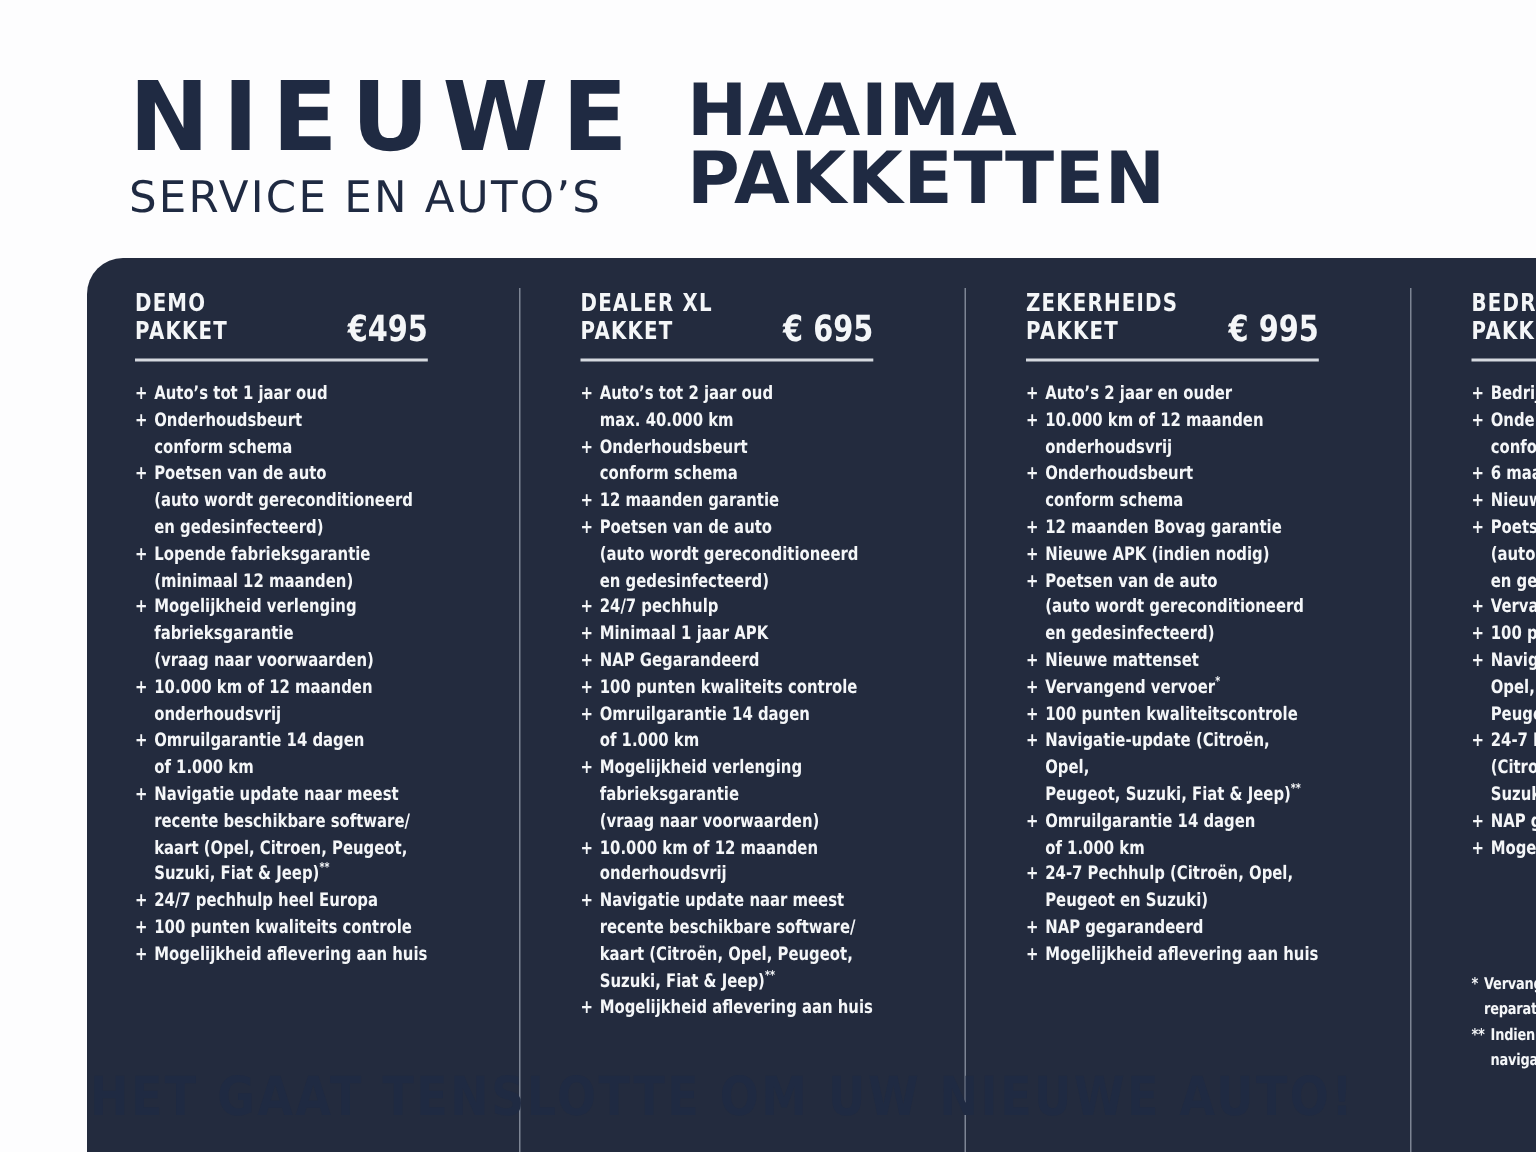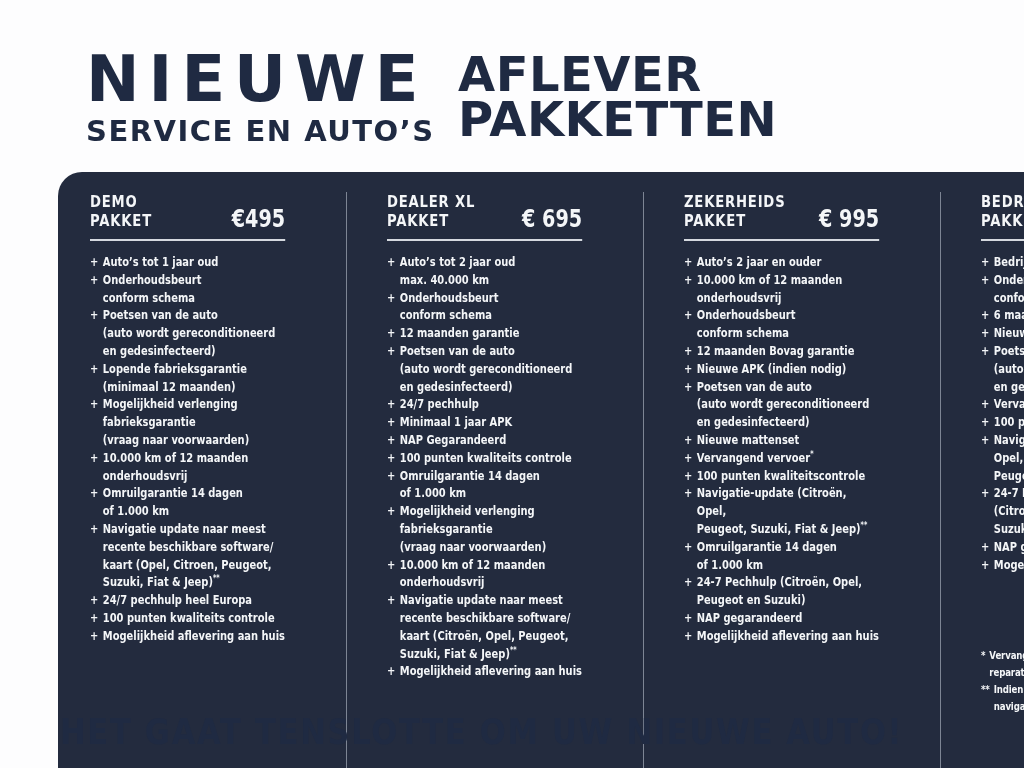--- a/index.html
+++ b/index.html
@@ -18,21 +18,21 @@
     position:relative;
     color:var(--navy);
   }
   
   .brand{position:absolute;left:86px;top:50px;}
   .brand-name{
     font-size:64px;font-weight:bold;line-height:58px;
     letter-spacing:9px;color:var(--navy);white-space:nowrap;
   }
   .brand-tagline{
-    font-size:29px;font-weight:bold;letter-spacing:1.5px;
+    font-size:29px;font-weight:normal;letter-spacing:1.5px;
     color:var(--navy);margin-top:6px;white-space:nowrap;
   }
   .page-title{
     position:absolute;left:458px;top:52px;
     font-size:48px;font-weight:bold;line-height:45px;
     letter-spacing:0.5px;color:var(--navy);
   }
   
   .panel{
     position:absolute;left:58px;top:172px;
@@ -92,21 +92,21 @@
 </head>
 <body>
 
 <div class="page">
 
   <header>
     <div class="brand">
       <div class="brand-name">NIEUWE</div>
       <div class="brand-tagline">SERVICE EN AUTO’S</div>
     </div>
-    <h1 class="page-title"><span>AFLEVER</span><br><span>PAKKETTEN</span></h1>
+    <h1 class="page-title"><span>HAAIMA</span><br><span>PAKKETTEN</span></h1>
   </header>
 
   <section class="panel" id="panel">
       <div class="col">
         <div class="col-inner">
           <div class="col-head">
             <div class="package-name">DEMO<br>PAKKET</div>
             <div class="package-price">€495</div>
           </div>
           <div class="header-rule"></div>

